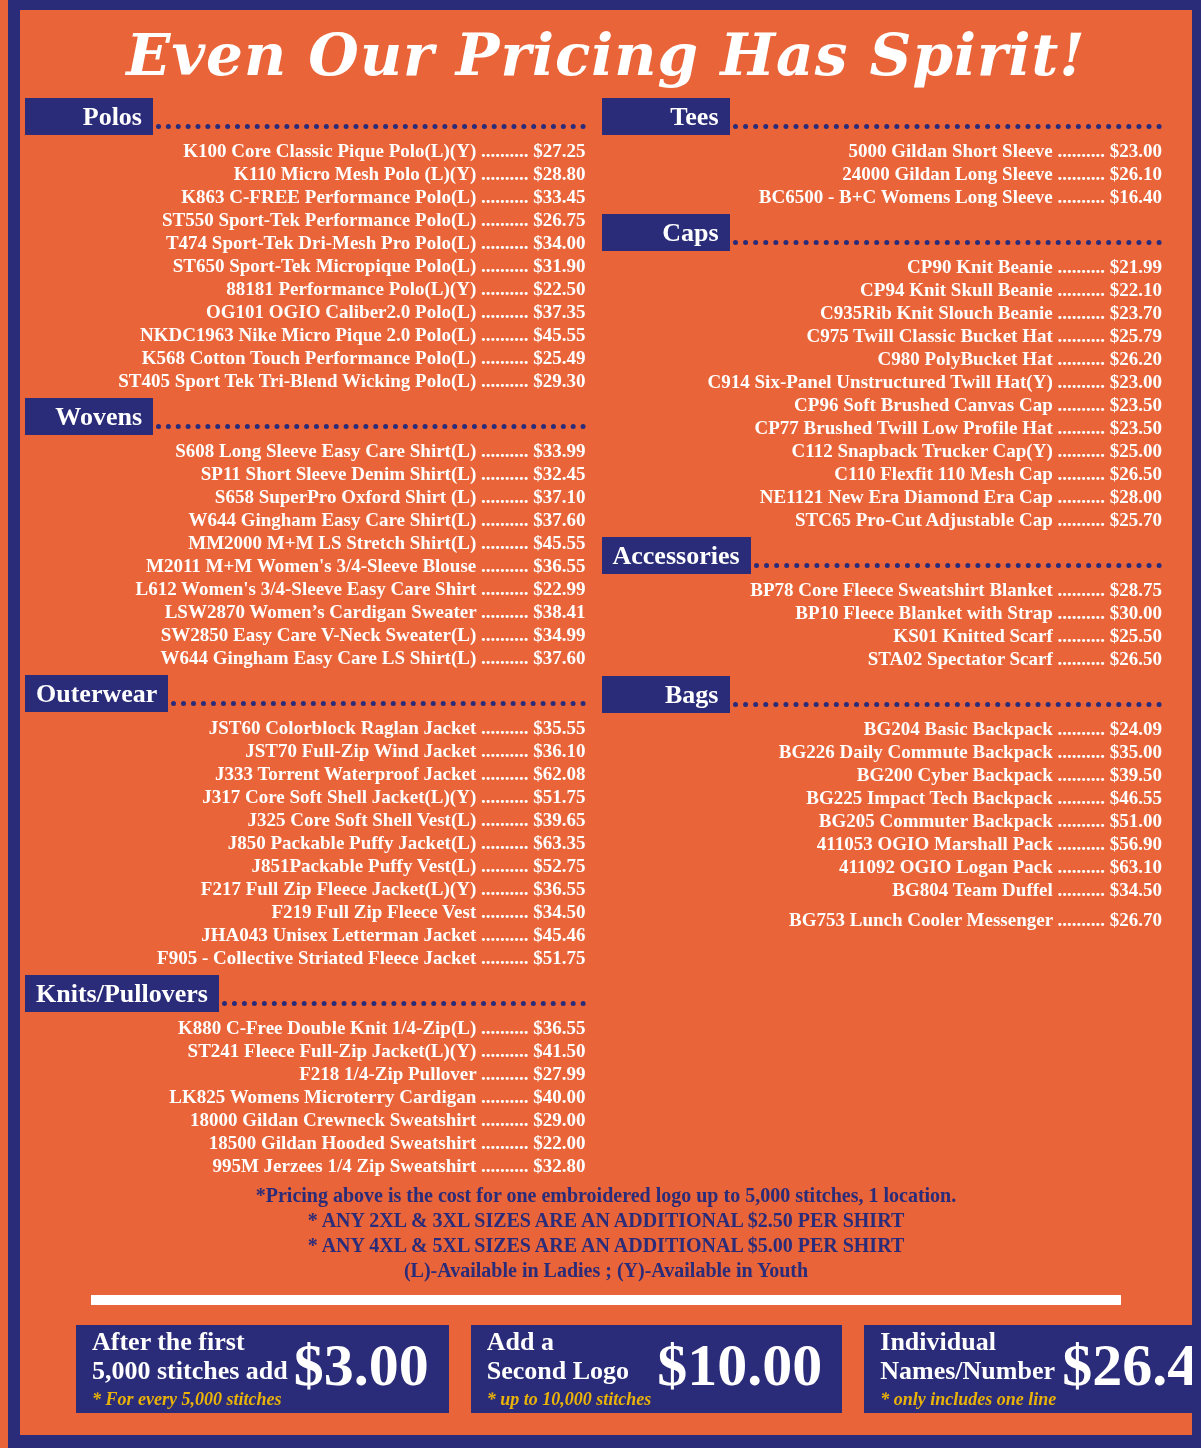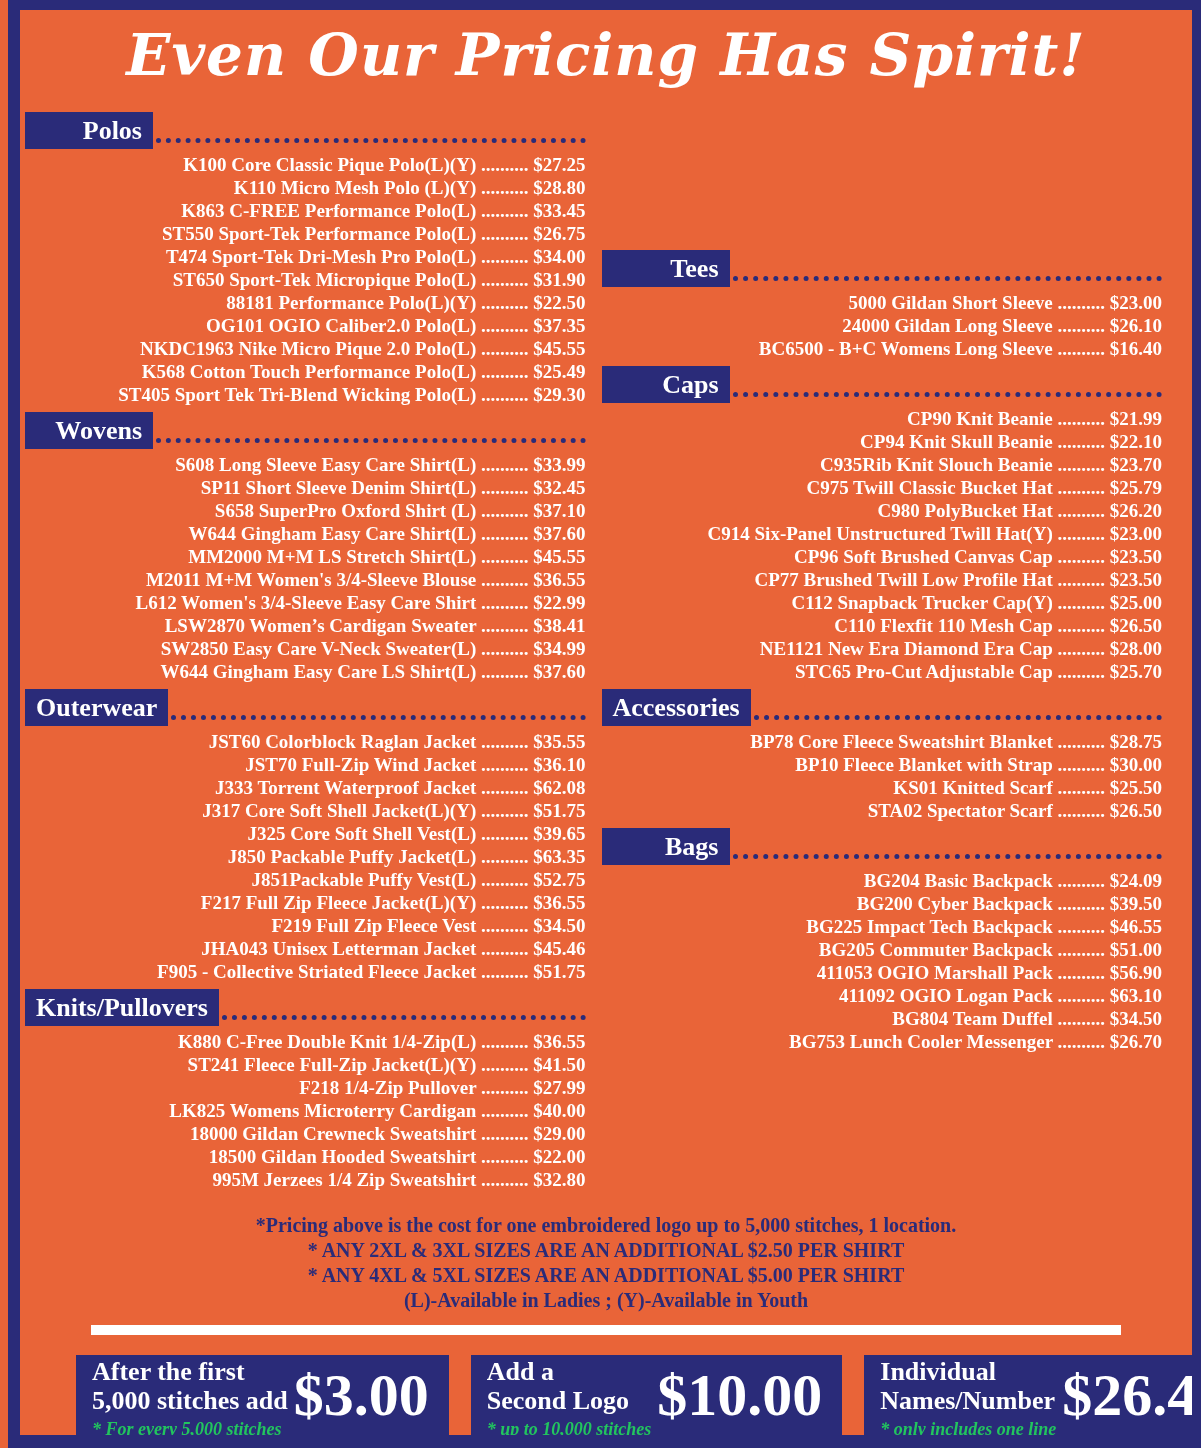--- a/index.html
+++ b/index.html
@@ -9,52 +9,52 @@
     font-family:"Liberation Serif", serif;
   }
   .frame{
     position:absolute;top:0;left:8px;right:0;bottom:0;
     border-top:10px solid #2A2B79;border-left:12px solid #2A2B79;
     border-right:9px solid #2A2B79;border-bottom:13px solid #2A2B79;
     pointer-events:none;z-index:5;
   }
   .content{position:absolute;top:10px;left:20px;right:9px;bottom:13px;}
   .title{
-    margin:14px 0 24px 0;text-align:center;color:#FFFFFF;
+    margin:14px 0 10px 0;text-align:center;color:#FFFFFF;
     font-family:"DejaVu Serif", serif;font-style:italic;font-weight:bold;
     font-size:58px;line-height:1.1;letter-spacing:1px;
   }
-  .cols{display:flex;gap:16px;padding:0 30px 0 5px;align-items:center;}
+  .cols{display:flex;gap:16px;padding:0 30px 0 5px;align-items:flex-start;}
   .col{flex:1;min-width:0;}
   .sec{margin-bottom:6px;}
   .sec-head{display:flex;align-items:flex-end;margin-bottom:4px;}
   .sec-title{
     background:#2A2B79;color:#FFFFFF;font-weight:bold;font-size:26px;
     line-height:37px;padding:0 11px;min-width:128px;text-align:right;
     box-sizing:border-box;white-space:nowrap;
   }
   .sec-leader{flex:1;border-bottom:5px dotted #2A2B79;margin-bottom:6px;margin-left:3px;}
   .rows{}
   .row{
     text-align:right;font-weight:bold;color:#FFFFFF;
     font-size:19px;line-height:23px;white-space:nowrap;
   }
   [data-sec="bags"] .row:nth-child(9),
   [data-sec="bags"] .row:nth-child(10){margin-top:7px;}
-  .notes{margin-top:16px;text-align:center;color:#2A2B79;font-weight:bold;}
+  .notes{text-align:center;color:#2A2B79;font-weight:bold;}
   .note-line{font-size:20px;line-height:25px;}
   .divider{height:10px;background:#FFFFFF;width:1030px;margin:12px auto 20px auto;}
   .price-boxes{display:flex;gap:22px;padding:0 50px 0 56px;}
   .pbox{
     background:#2A2B79;color:#FFFFFF;flex:1;display:flex;align-items:center;
     padding:10px 16px;height:88px;box-sizing:border-box;
   }
   .pb-left{flex:1;display:flex;flex-direction:column;min-width:0;}
   .pb-label{font-size:26px;font-weight:bold;line-height:1.12;white-space:nowrap;}
-  .pb-note{color:#22c55e;font-style:italic;font-weight:bold;font-size:18px;margin-top:4px;white-space:nowrap;}
+  .pb-note{color:#eab308;font-style:italic;font-weight:bold;font-size:18px;margin-top:4px;white-space:nowrap;}
   .pb-price{font-size:60px;font-weight:bold;padding:0 4px 6px 6px;white-space:nowrap;}
 </style>
 </head>
 <body>
 
 <div class="page">
   <div class="frame"></div>
   <div class="content">
     <h1 class="title">Even Our Pricing Has Spirit!</h1>
     <div class="cols">
@@ -175,20 +175,21 @@
               <div class="row"><span class="nm">STA02 Spectator Scarf</span><span class="dots"> .......... </span><span class="pr">$26.50</span></div>
             </div>
   </div>
           <div class="sec" data-sec="bags">
     <div class="sec-head">
       <div class="sec-title">Bags</div>
       <div class="sec-leader"></div>
     </div>
     <div class="rows">
               <div class="row"><span class="nm">BG204 Basic Backpack</span><span class="dots"> .......... </span><span class="pr">$24.09</span></div>
+              <div class="row"><span class="nm">BG226 Daily Commute Backpack</span><span class="dots"> .......... </span><span class="pr">$35.00</span></div>
               <div class="row"><span class="nm">BG200 Cyber Backpack</span><span class="dots"> .......... </span><span class="pr">$39.50</span></div>
               <div class="row"><span class="nm">BG225 Impact Tech Backpack</span><span class="dots"> .......... </span><span class="pr">$46.55</span></div>
               <div class="row"><span class="nm">BG205 Commuter Backpack</span><span class="dots"> .......... </span><span class="pr">$51.00</span></div>
               <div class="row"><span class="nm">411053 OGIO Marshall Pack</span><span class="dots"> .......... </span><span class="pr">$56.90</span></div>
               <div class="row"><span class="nm">411092 OGIO Logan Pack</span><span class="dots"> .......... </span><span class="pr">$63.10</span></div>
               <div class="row"><span class="nm">BG804 Team Duffel</span><span class="dots"> .......... </span><span class="pr">$34.50</span></div>
               <div class="row"><span class="nm">BG753 Lunch Cooler Messenger</span><span class="dots"> .......... </span><span class="pr">$26.70</span></div>
             </div>
   </div>
         </div>

